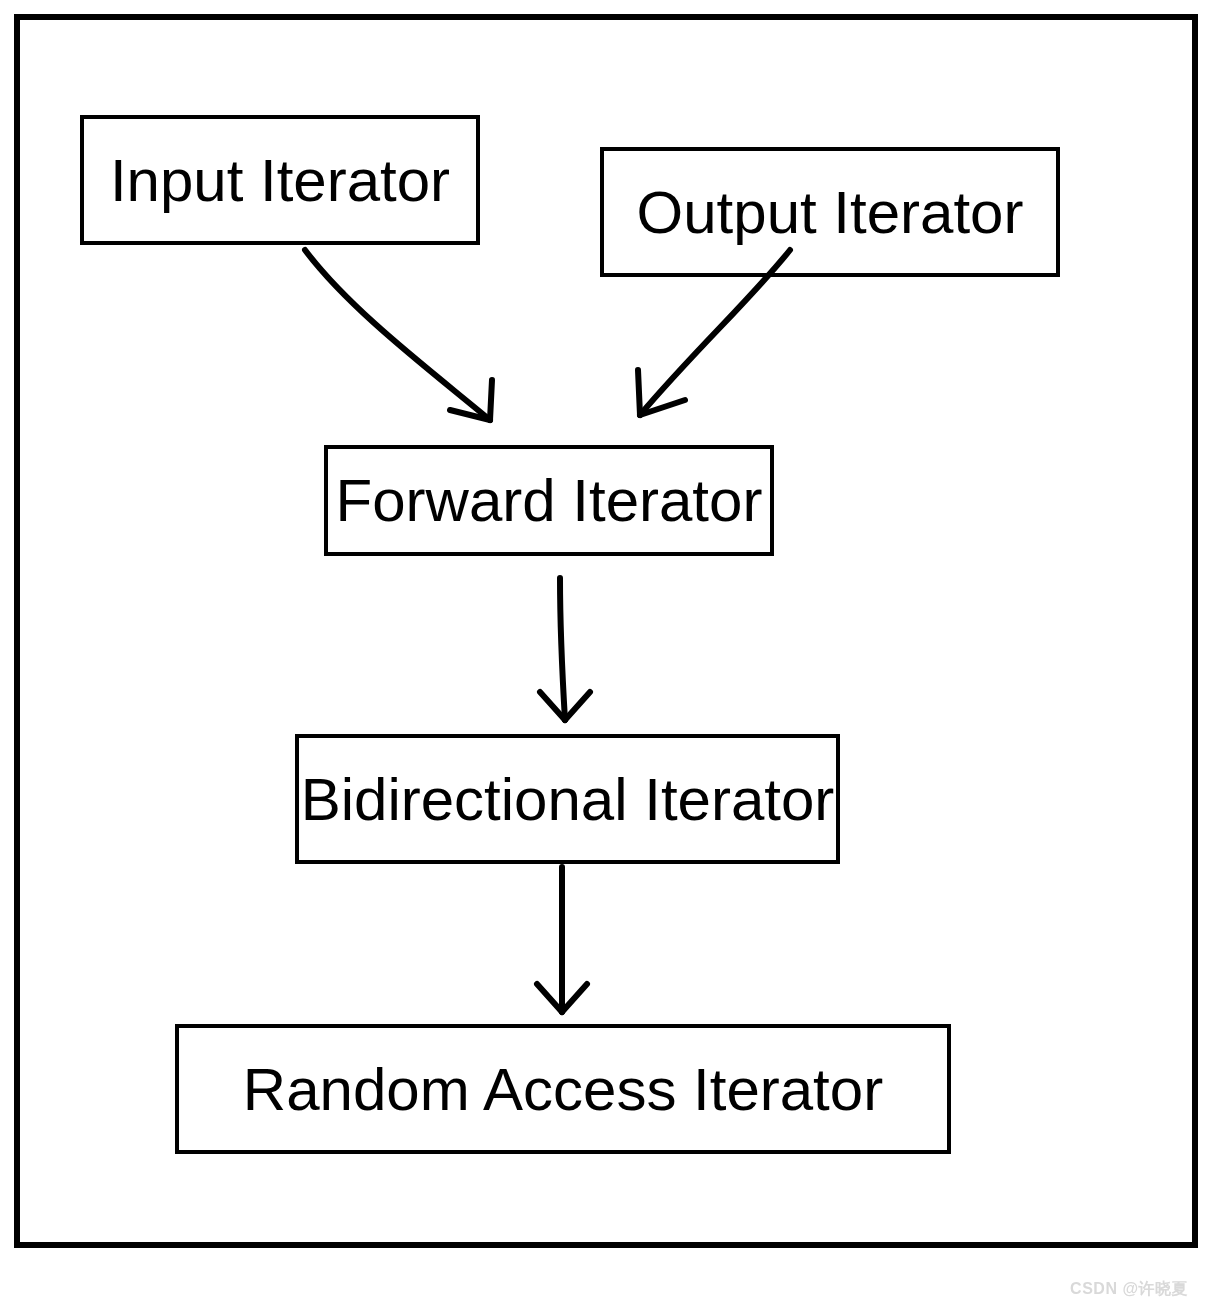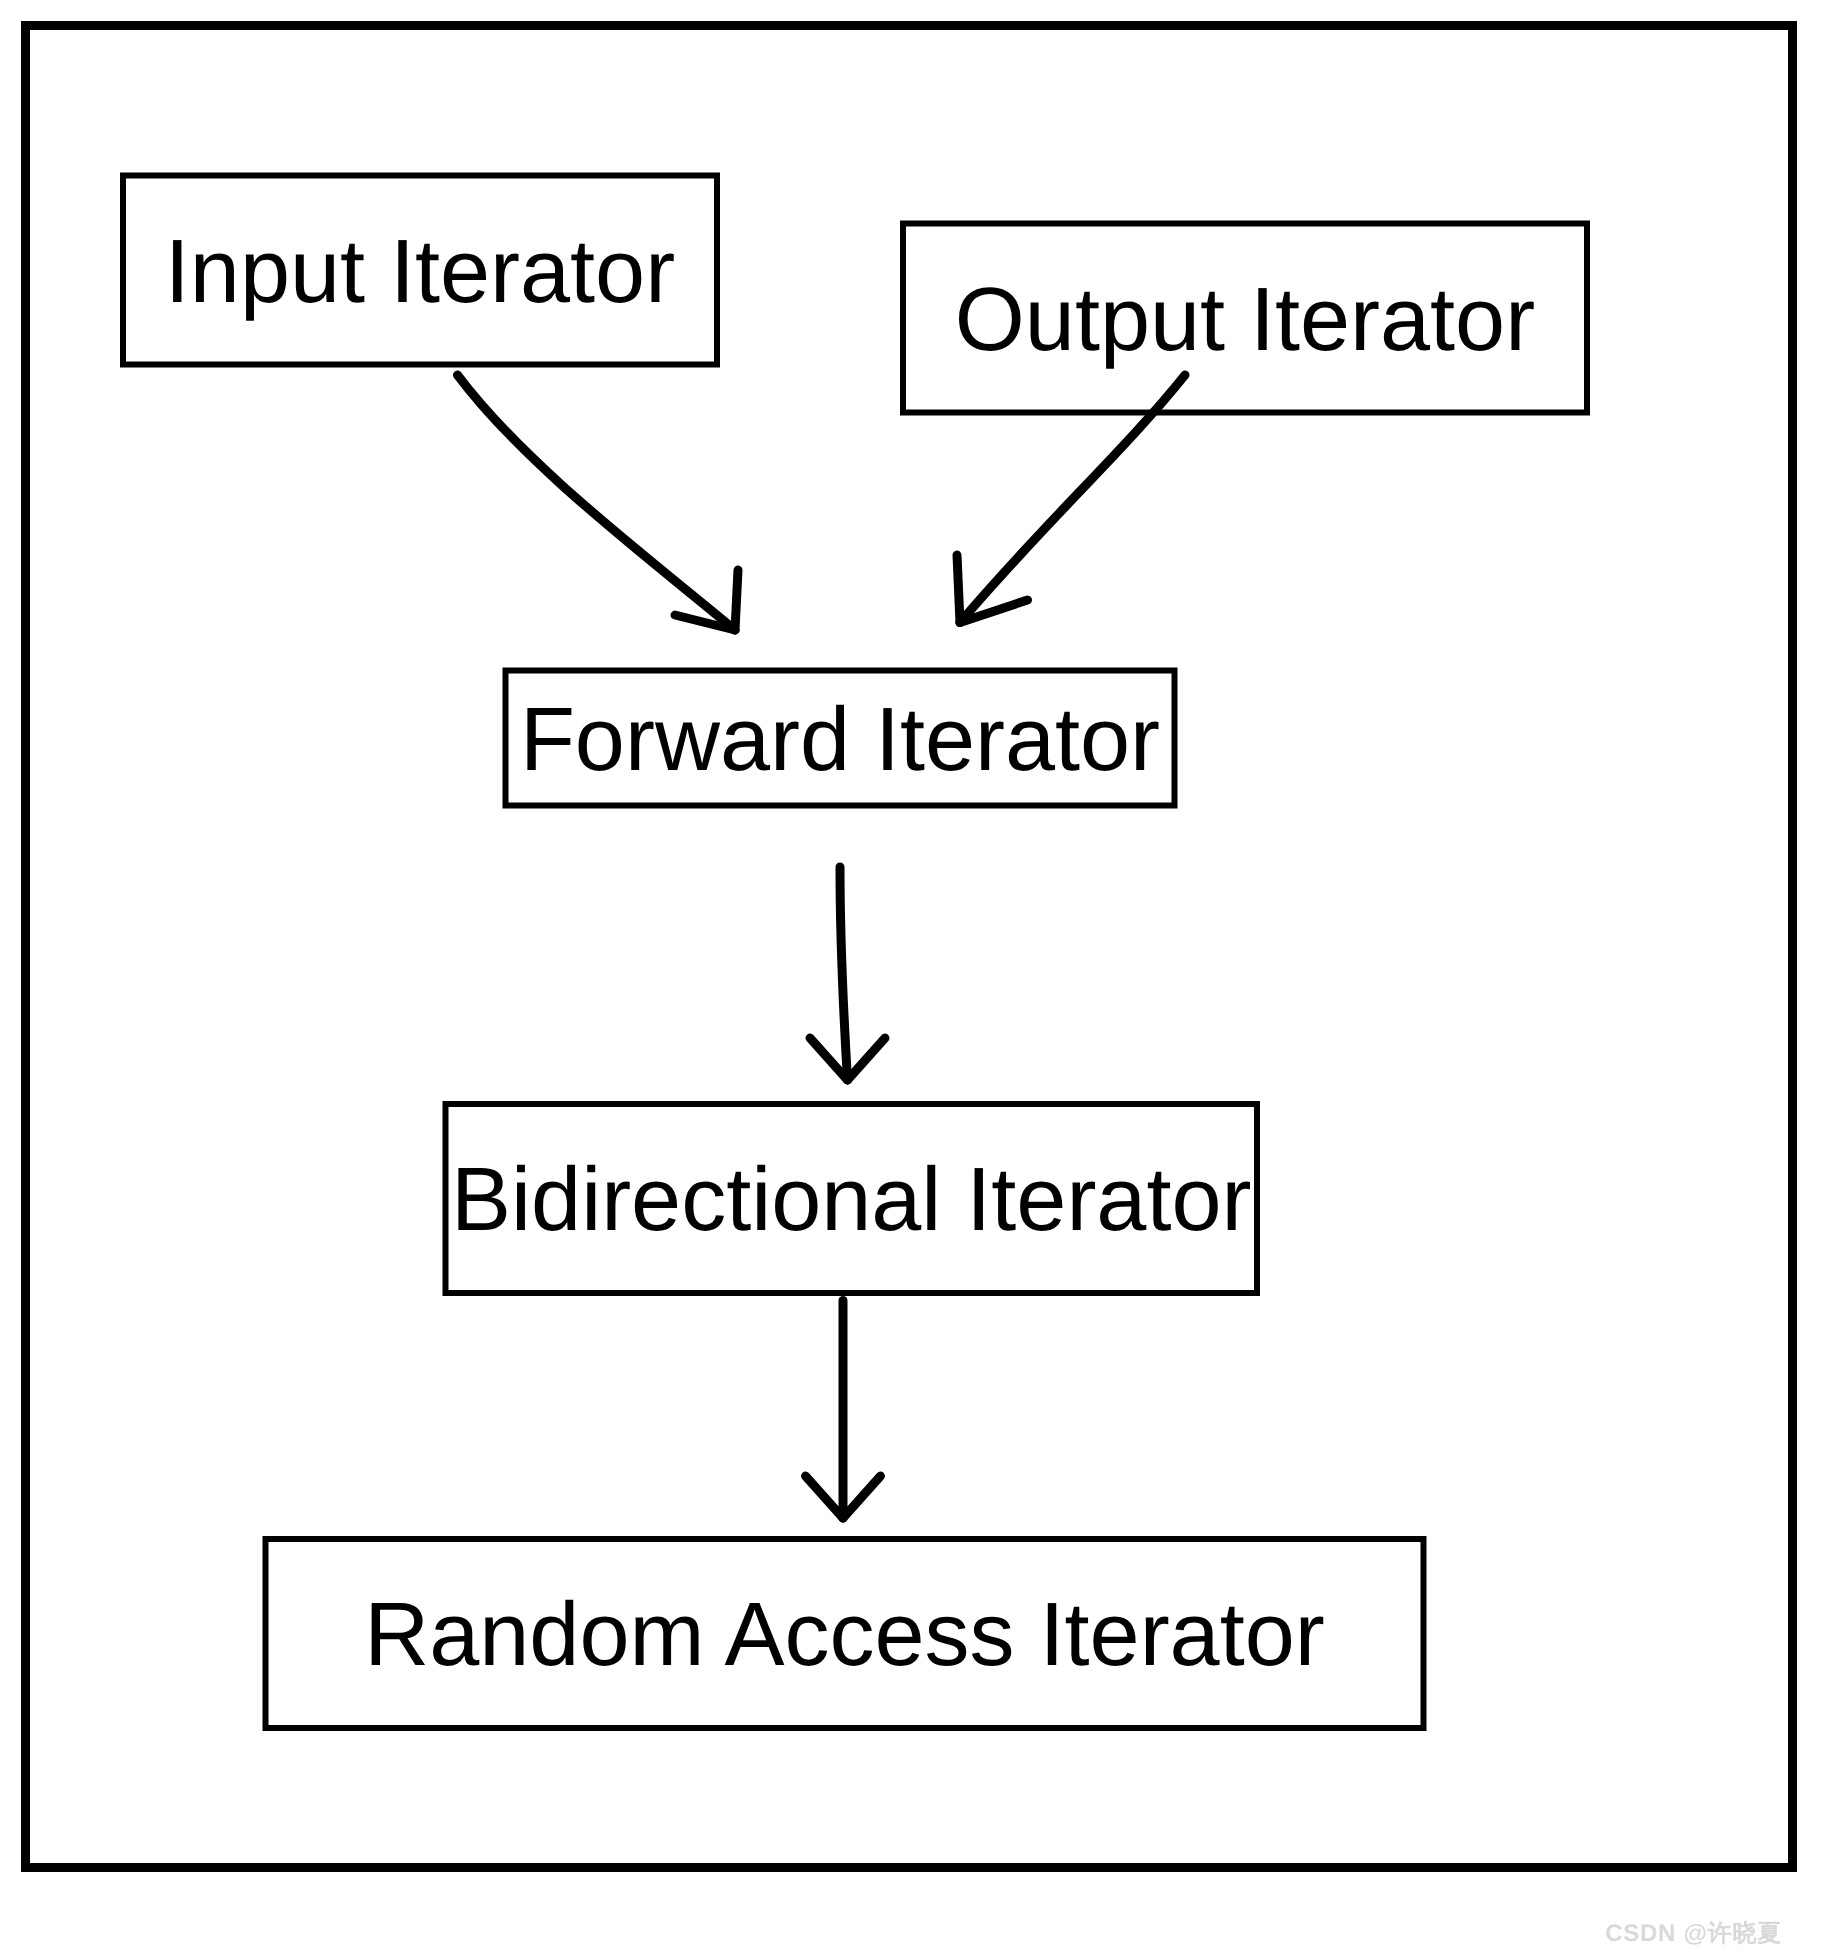--- a/index.html
+++ b/index.html
@@ -63,21 +63,21 @@
   <div class="outer-frame"></div>
 
   <div class="node" style="left:80px; top:115px; width:400px; height:130px;">
     <span>Input Iterator</span>
   </div>
 
   <div class="node" style="left:600px; top:115px; width:460px; height:130px;margin-top:32px;">
     <span>Output Iterator</span>
   </div>
 
-  <div class="node" style="left:335px; top:445px; width:450px; height:94px;">
+  <div class="node" style="left:324px; top:445px; width:450px; height:111px;">
     <span>Forward Iterator</span>
   </div>
 
   <div class="node" style="left:295px; top:734px; width:545px; height:130px;">
     <span>Bidirectional Iterator</span>
   </div>
 
   <div class="node" style="left:175px; top:1024px; width:776px; height:130px;">
     <span>Random Access Iterator</span>
   </div>

